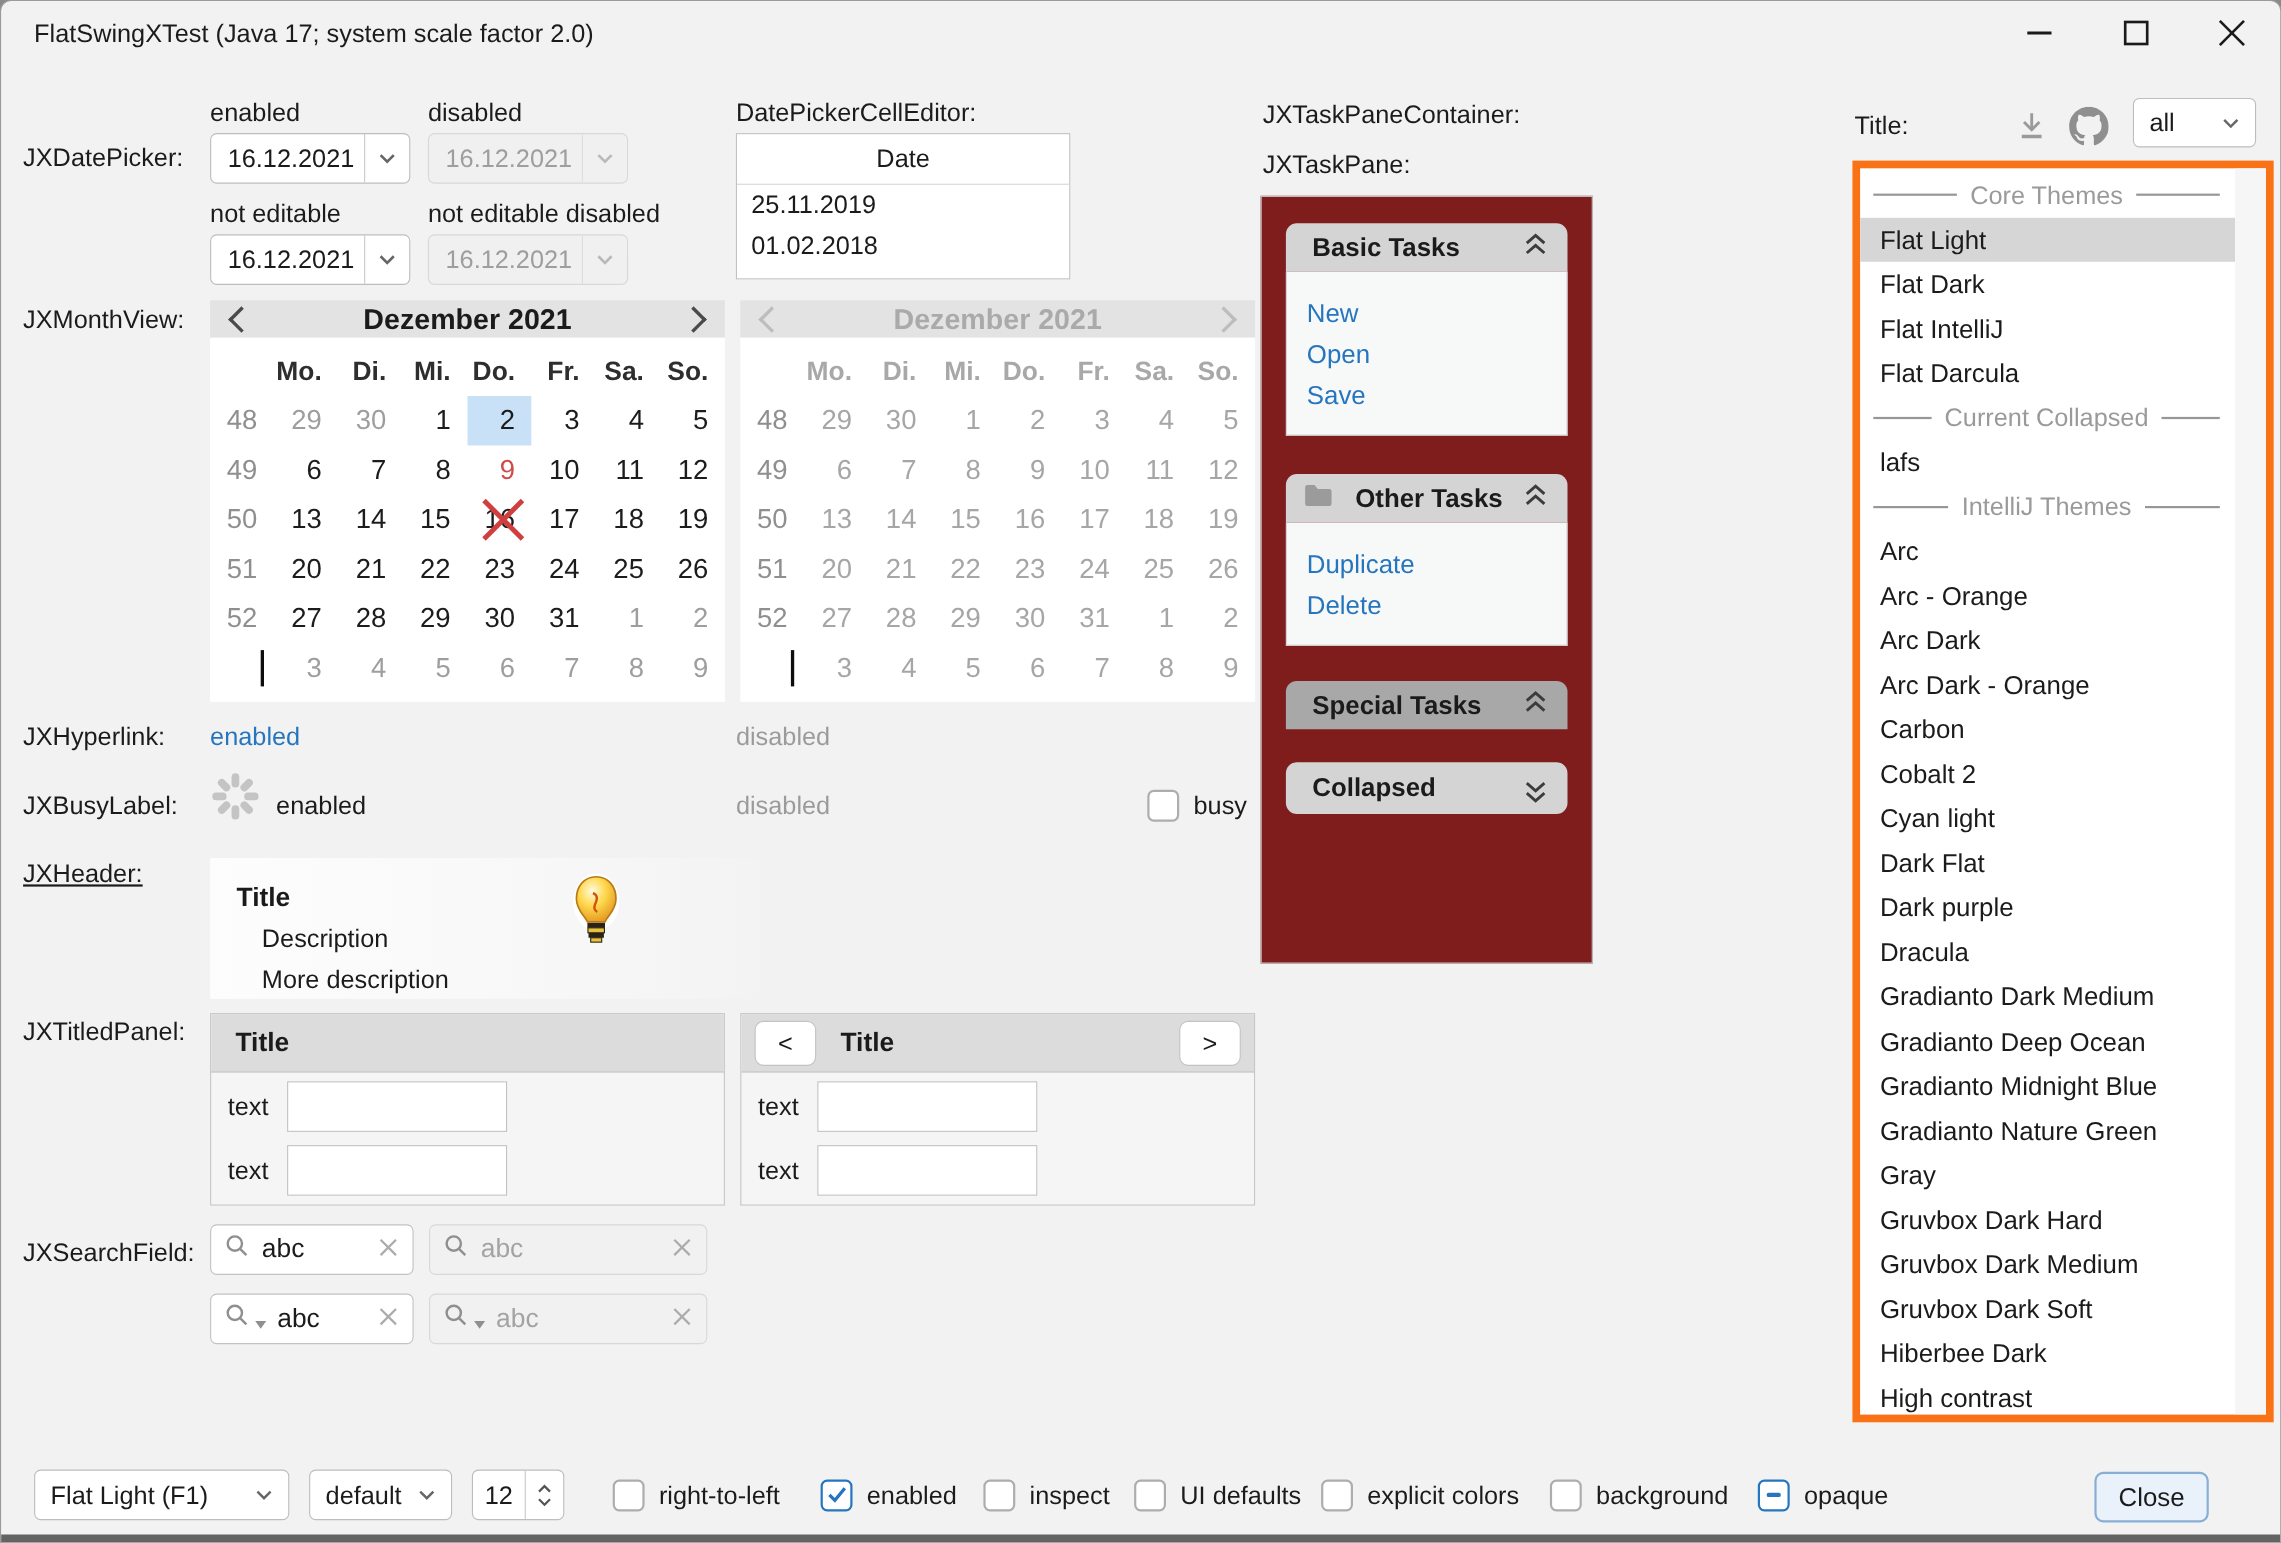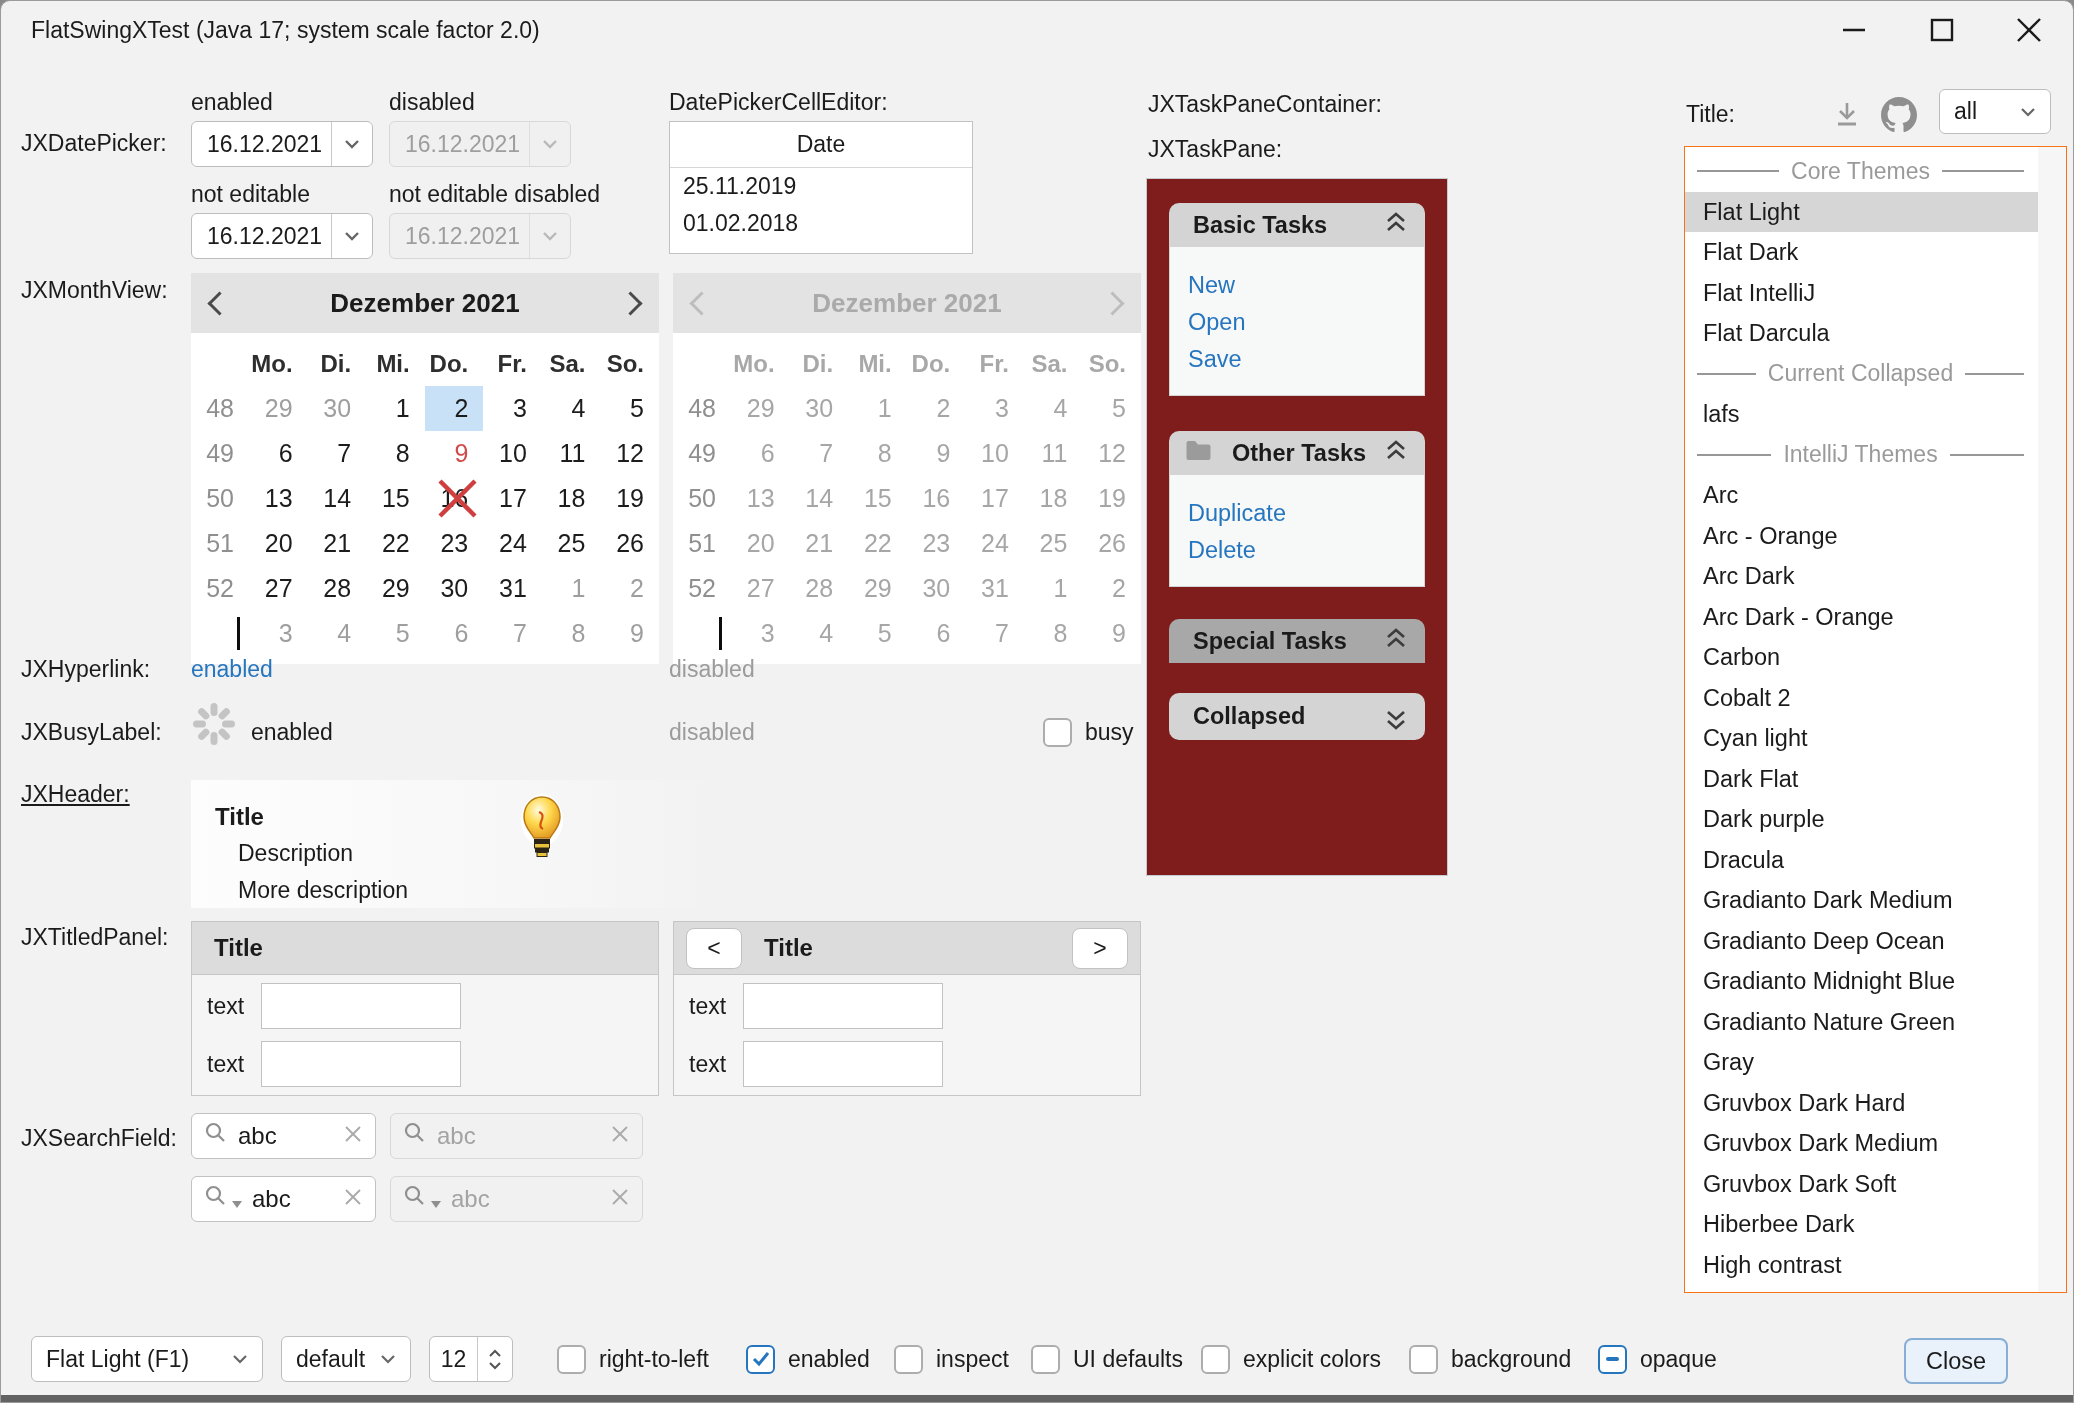--- a/index.html
+++ b/index.html
@@ -22,21 +22,21 @@
   .picker .arrow{width:40px;border-left:1px solid #c9c9c9;display:flex;align-items:center;justify-content:center;}
   .picker.disabled{background:#f0f0f0;border-color:#d8d8d8;color:#9e9e9e;}
   .picker.disabled .arrow{border-left-color:#dedede;}
   .picker.disabled svg path{stroke:#b9b9b9;}
   
   .jtable{position:absolute;left:668px;top:120px;width:304px;height:133px;background:#fff;border:1px solid #c2c2c2;box-sizing:border-box;}
   .jtable .thead{height:45px;display:flex;align-items:center;justify-content:center;border-bottom:1px solid #d6d6d6;}
   .jtable .trow{height:37px;display:flex;align-items:center;padding-left:13px;}
   
   .cal{position:absolute;width:468px;}
-  .cal-header{height:60px;background:#e3e3e3;display:flex;align-items:center;padding:0 20px;}
+  .cal-header{height:34px;background:#e3e3e3;display:flex;align-items:center;padding:0 20px;}
   .cal-title{flex:1;text-align:center;font-weight:bold;font-size:26px;}
   .chevl,.chevr{width:14px;height:14px;border-left:3px solid #4a4a4a;border-bottom:3px solid #4a4a4a;}
   .chevl{transform:rotate(45deg);}
   .chevr{transform:rotate(-135deg);}
   .cal.disabled .cal-title{color:#aaa;}
   .cal.disabled .chevl,.cal.disabled .chevr{border-color:#bdbdbd;}
   .cal-body{background:#fff;display:grid;grid-template-columns:58px repeat(7,1fr);grid-auto-rows:45px;padding-top:8px;padding-bottom:8px;}
   .cal-cell{display:flex;align-items:center;justify-content:flex-end;padding-right:15px;font-size:25px;position:relative;box-sizing:border-box;}
   .cal-wd{font-weight:bold;font-size:24px;color:#2e2e2e;}
   .cal.disabled .cal-wd{color:#a8a8a8;}
@@ -86,21 +86,21 @@
   .tp-header .tp-title{font-weight:bold;font-size:23.5px;flex:1;margin-left:8px;}
   .tp.special .tp-header{background:#a8a8a8;}
   .tp.collapsed .tp-header{border-radius:10px;height:47px;}
   .tp-content{background:#f7f8f8;border:1px solid #d4d4d4;border-top:none;padding:20px 8px 17px 18px;}
   .tp-link{display:block;color:#2675bf;line-height:37px;font-size:23.5px;}
   .chev2.down{transform:rotate(180deg);}
   
   .themes-label{position:absolute;left:1685px;top:100px;}
   .icon-btn{position:absolute;display:flex;align-items:center;justify-content:center;}
   .combo{position:absolute;height:45px;background:#fff;border:1px solid #bdbdbd;border-radius:6px;display:flex;align-items:center;justify-content:space-between;padding:0 14px;box-sizing:border-box;}
-  .theme-list{position:absolute;left:1683px;top:145px;width:383px;height:1147px;background:#fff;border:1px solid #f97316;box-sizing:border-box;overflow:hidden;}
+  .theme-list{position:absolute;left:1683px;top:145px;width:383px;height:1147px;background:#fff;border:7px solid #f97316;box-sizing:border-box;overflow:hidden;}
   .tl-scroll{position:absolute;right:0;top:0;bottom:0;width:28px;background:#f6f6f6;}
   .tl-rows{position:absolute;left:0;top:4px;right:28px;}
   .tl-item{line-height:40.5px;padding-left:18px;font-size:23.5px;white-space:nowrap;}
   .tl-item.selected{background:#d6d6d6;}
   .tl-sep{height:40.5px;display:flex;align-items:center;color:#9a9a9a;gap:12px;padding:0 14px 0 12px;font-size:23px;}
   .tl-sep .line{flex:1;height:2px;background:#979797;}
   
   .spin{position:absolute;height:46px;background:#fff;border:1px solid #bdbdbd;border-radius:6px;display:flex;box-sizing:border-box;}
   .spin .num{flex:1;display:flex;align-items:center;justify-content:center;}
   .spin .arrows{width:34px;border-left:1px solid #c9c9c9;display:flex;flex-direction:column;align-items:center;justify-content:center;gap:3px;}

